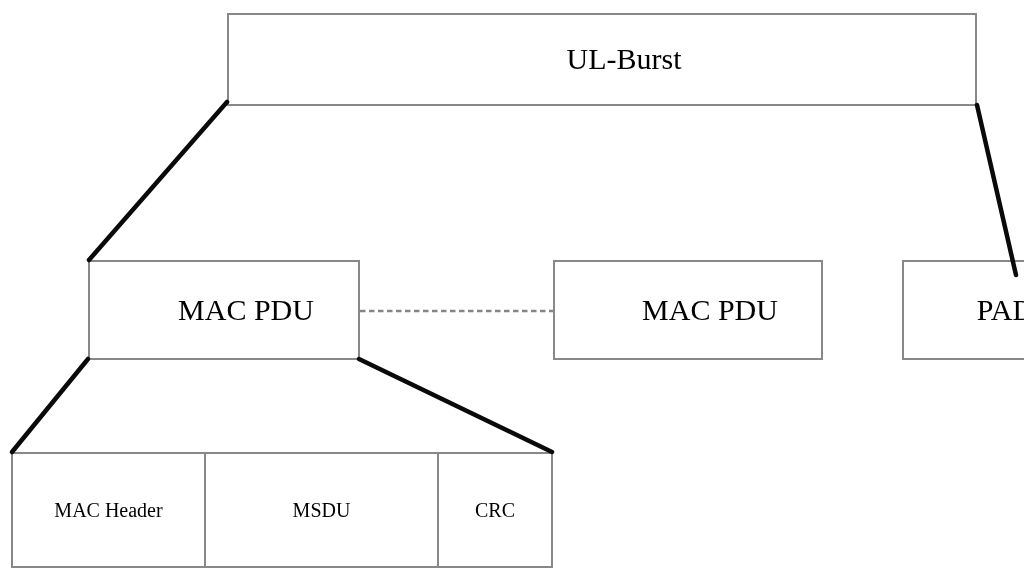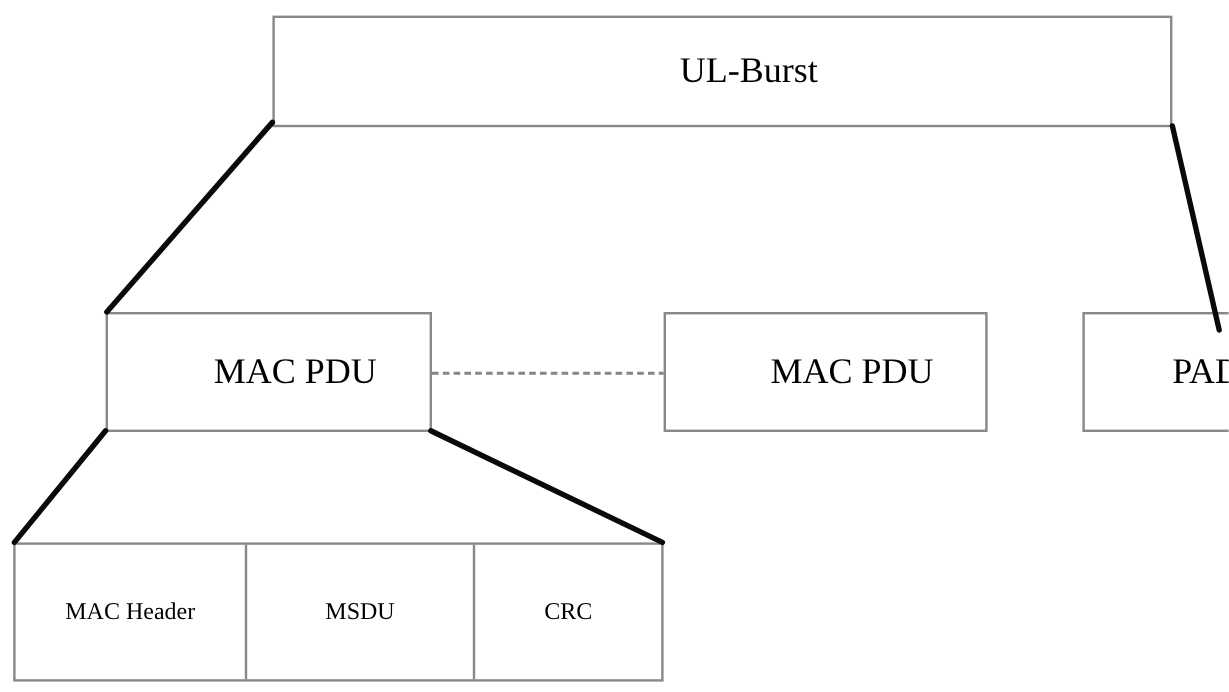--- a/index.html
+++ b/index.html
@@ -53,21 +53,21 @@
   }
   .cell {
     display: flex;
     align-items: center;
     justify-content: center;
     text-align: center;
     border-right: 2px solid var(--box-border);
   }
   .cell:last-child { border-right: none; }
   #cell-mac-header { width: 193px; }
-  #cell-msdu       { width: 190px; text-align: center; }
+  #cell-msdu       { width: 233px; text-align: center; }
   #cell-crc        { flex: 1; }
   #cell-mac-header .node-label {
     max-width: 140px;       
     line-height: 40px;
   }
 
   .link-layer {
     position: absolute;
     left: 0; top: 0;
     width: 1024px;

